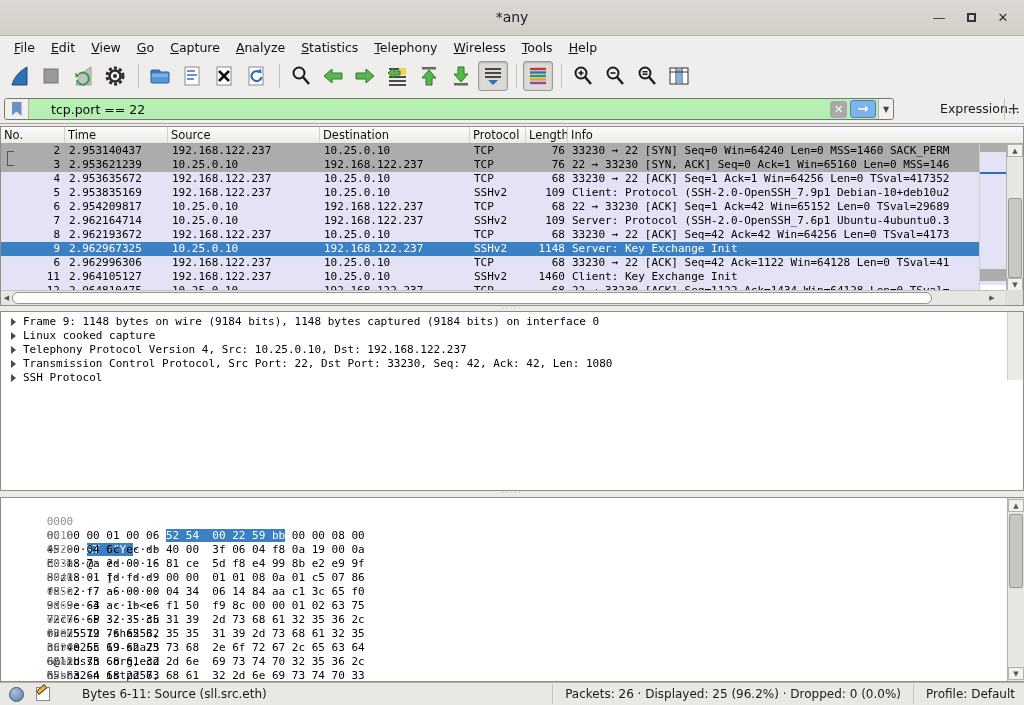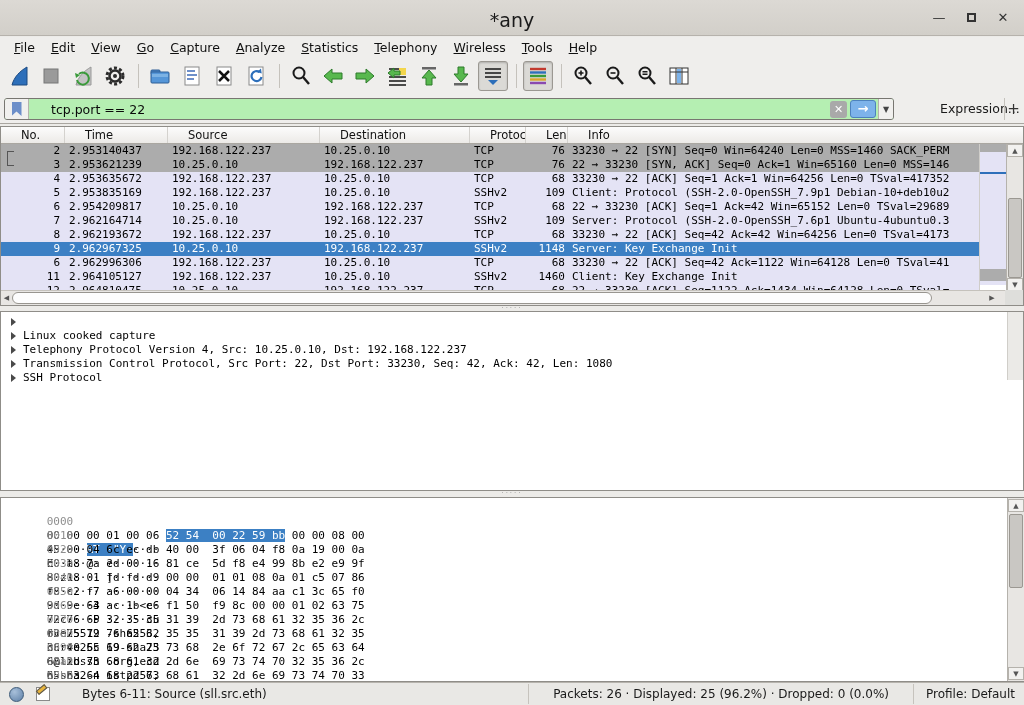--- a/index.html
+++ b/index.html
@@ -3,21 +3,21 @@
 <meta charset="utf-8">
 <style>
   * { margin:0; padding:0; box-sizing:border-box; }
   html,body { width:1024px; height:705px; overflow:hidden; }
   body { font-family:"DejaVu Sans", sans-serif; background:#ecebe8; position:relative; }
 
   
   .titlebar { position:absolute; top:0; left:0; width:1024px; height:36px;
     background:linear-gradient(#dcd9d4,#d2cfc9); border-bottom:1px solid #b6b2ac; }
   .title-text { position:absolute; top:9px; left:0; width:100%; text-align:center;
-    font-size:19px; color:#1a1a1a; }
+    font-size:14px; color:#1a1a1a; }
   .win-btn { position:absolute; top:8px; width:26px; height:20px; text-align:center;
     font-size:13px; color:#333; line-height:20px; cursor:default; }
   .wb-min { right:72px; } .wb-max { right:40px; } .wb-close { right:8px; }
   .wb-max .box { display:inline-block; width:9px; height:9px; border:2px solid #333; margin-top:5px; }
 
   
   .menubar { position:absolute; top:37px; left:0; width:1024px; height:20px;
     background:#efeeec; display:flex; align-items:center; padding-left:6px; }
   .menu-item { display:inline-block; font-size:12.5px; color:#111; padding:2px 8px; }
   .menu-item::first-letter { text-decoration:underline; }
@@ -48,21 +48,21 @@
     font-size:8px; color:#444; text-align:center; line-height:22px; }
   .fexpr { position:absolute; top:7px; left:940px; font-size:12.5px; color:#1a1a1a; }
   .fplus { position:absolute; top:4px; left:1004px; width:18px; height:22px; text-align:center;
     font-size:15px; color:#333; border-left:1px solid #c5c2bc; line-height:22px; }
 
   
   .plist { position:absolute; top:126px; left:0; width:1024px; height:180px;
     background:#fff; border:1px solid #8f8d88; }
   .pl-header { display:flex; height:17px; background:linear-gradient(#fcfcfc,#eceae7);
     border-bottom:1px solid #aaa7a1; font-size:11.5px; color:#111; }
-  .pl-header > div { padding:1px 0 0 20px; border-right:1px solid #d4d2ce; overflow:hidden; white-space:nowrap; }
+  .pl-header > div { padding:1px 0 0 3px; border-right:1px solid #d4d2ce; overflow:hidden; white-space:nowrap; }
   .c-no{width:64px;} .c-time{width:103px;} .c-src{width:152px;} .c-dst{width:150px;}
   .c-proto{width:56px;} .c-len{width:42px;} .c-info{flex:1; border-right:none !important;}
   .pl-body { position:absolute; top:17px; left:0; width:978px; height:147px; overflow:hidden; }
   .prow { display:flex; height:14px; line-height:14px; font-family:"DejaVu Sans Mono",monospace;
     font-size:11px; color:#000; white-space:nowrap; }
   .prow > div { overflow:hidden; }
   .prow .c-no { text-align:right; padding-right:5px; position:relative; }
   .prow .c-len { text-align:right; padding-right:3px; }
   .prow .c-time,.prow .c-src,.prow .c-dst,.prow .c-proto,.prow .c-info { padding-left:4px; }
   .v-tcp-syn { background:#acacac; }
@@ -125,21 +125,21 @@
   
   .statusbar { position:absolute; top:682px; left:0; width:1024px; height:23px; background:#e9e8e5;
     border-top:1px solid #b6b3ad; display:flex; align-items:center; font-size:12px; color:#1a1a1a; }
   .expert-circle { width:15px; height:15px; border-radius:50%; margin-left:9px;
     background:radial-gradient(circle at 35% 30%, #a8c0da, #5d7fa6); border:1px solid #3c5a78; }
   .note-icon { width:14px; height:14px; margin-left:12px; position:relative; background:#fff;
     border:1px solid #8a8a8a; }
   .note-icon::after { content:""; position:absolute; left:2px; top:2px; width:9px; height:3px;
     background:#e8b43a; border:1px solid #555; transform:rotate(-40deg); transform-origin:left bottom; }
   .status-left { margin-left:32px; flex:1; }
-  .status-mid { border-left:1px solid #c6c3bd; padding:3px 24px; }
+  .status-mid { border-left:1px solid #c6c3bd; padding:3px 12px; }
   .status-right { border-left:1px solid #c6c3bd; padding:3px 9px 3px 12px; }
 
   svg { display:block; }
 </style>
 </head>
 <body>
 
 <div class="titlebar">
   <div class="title-text">*any</div>
   <div class="win-btn wb-min">—</div>
@@ -467,20 +467,21 @@
   </div>
   <div class="sb-corner"></div>
 </div>
 
 <div class="splitter" style="top:306px;">·····</div>
 
 <div class="details">
 
     <div class="drow">
       <span class="tri"></span>
+      <span>Frame 9: 1148 bytes on wire (9184 bits), 1148 bytes captured (9184 bits) on interface 0</span>
     </div>
 
     <div class="drow">
       <span class="tri"></span>
       <span>Linux cooked capture</span>
     </div>
 
     <div class="drow">
       <span class="tri"></span>
       <span>Telephony Protocol Version 4, Src: 10.25.0.10, Dst: 192.168.122.237</span>

